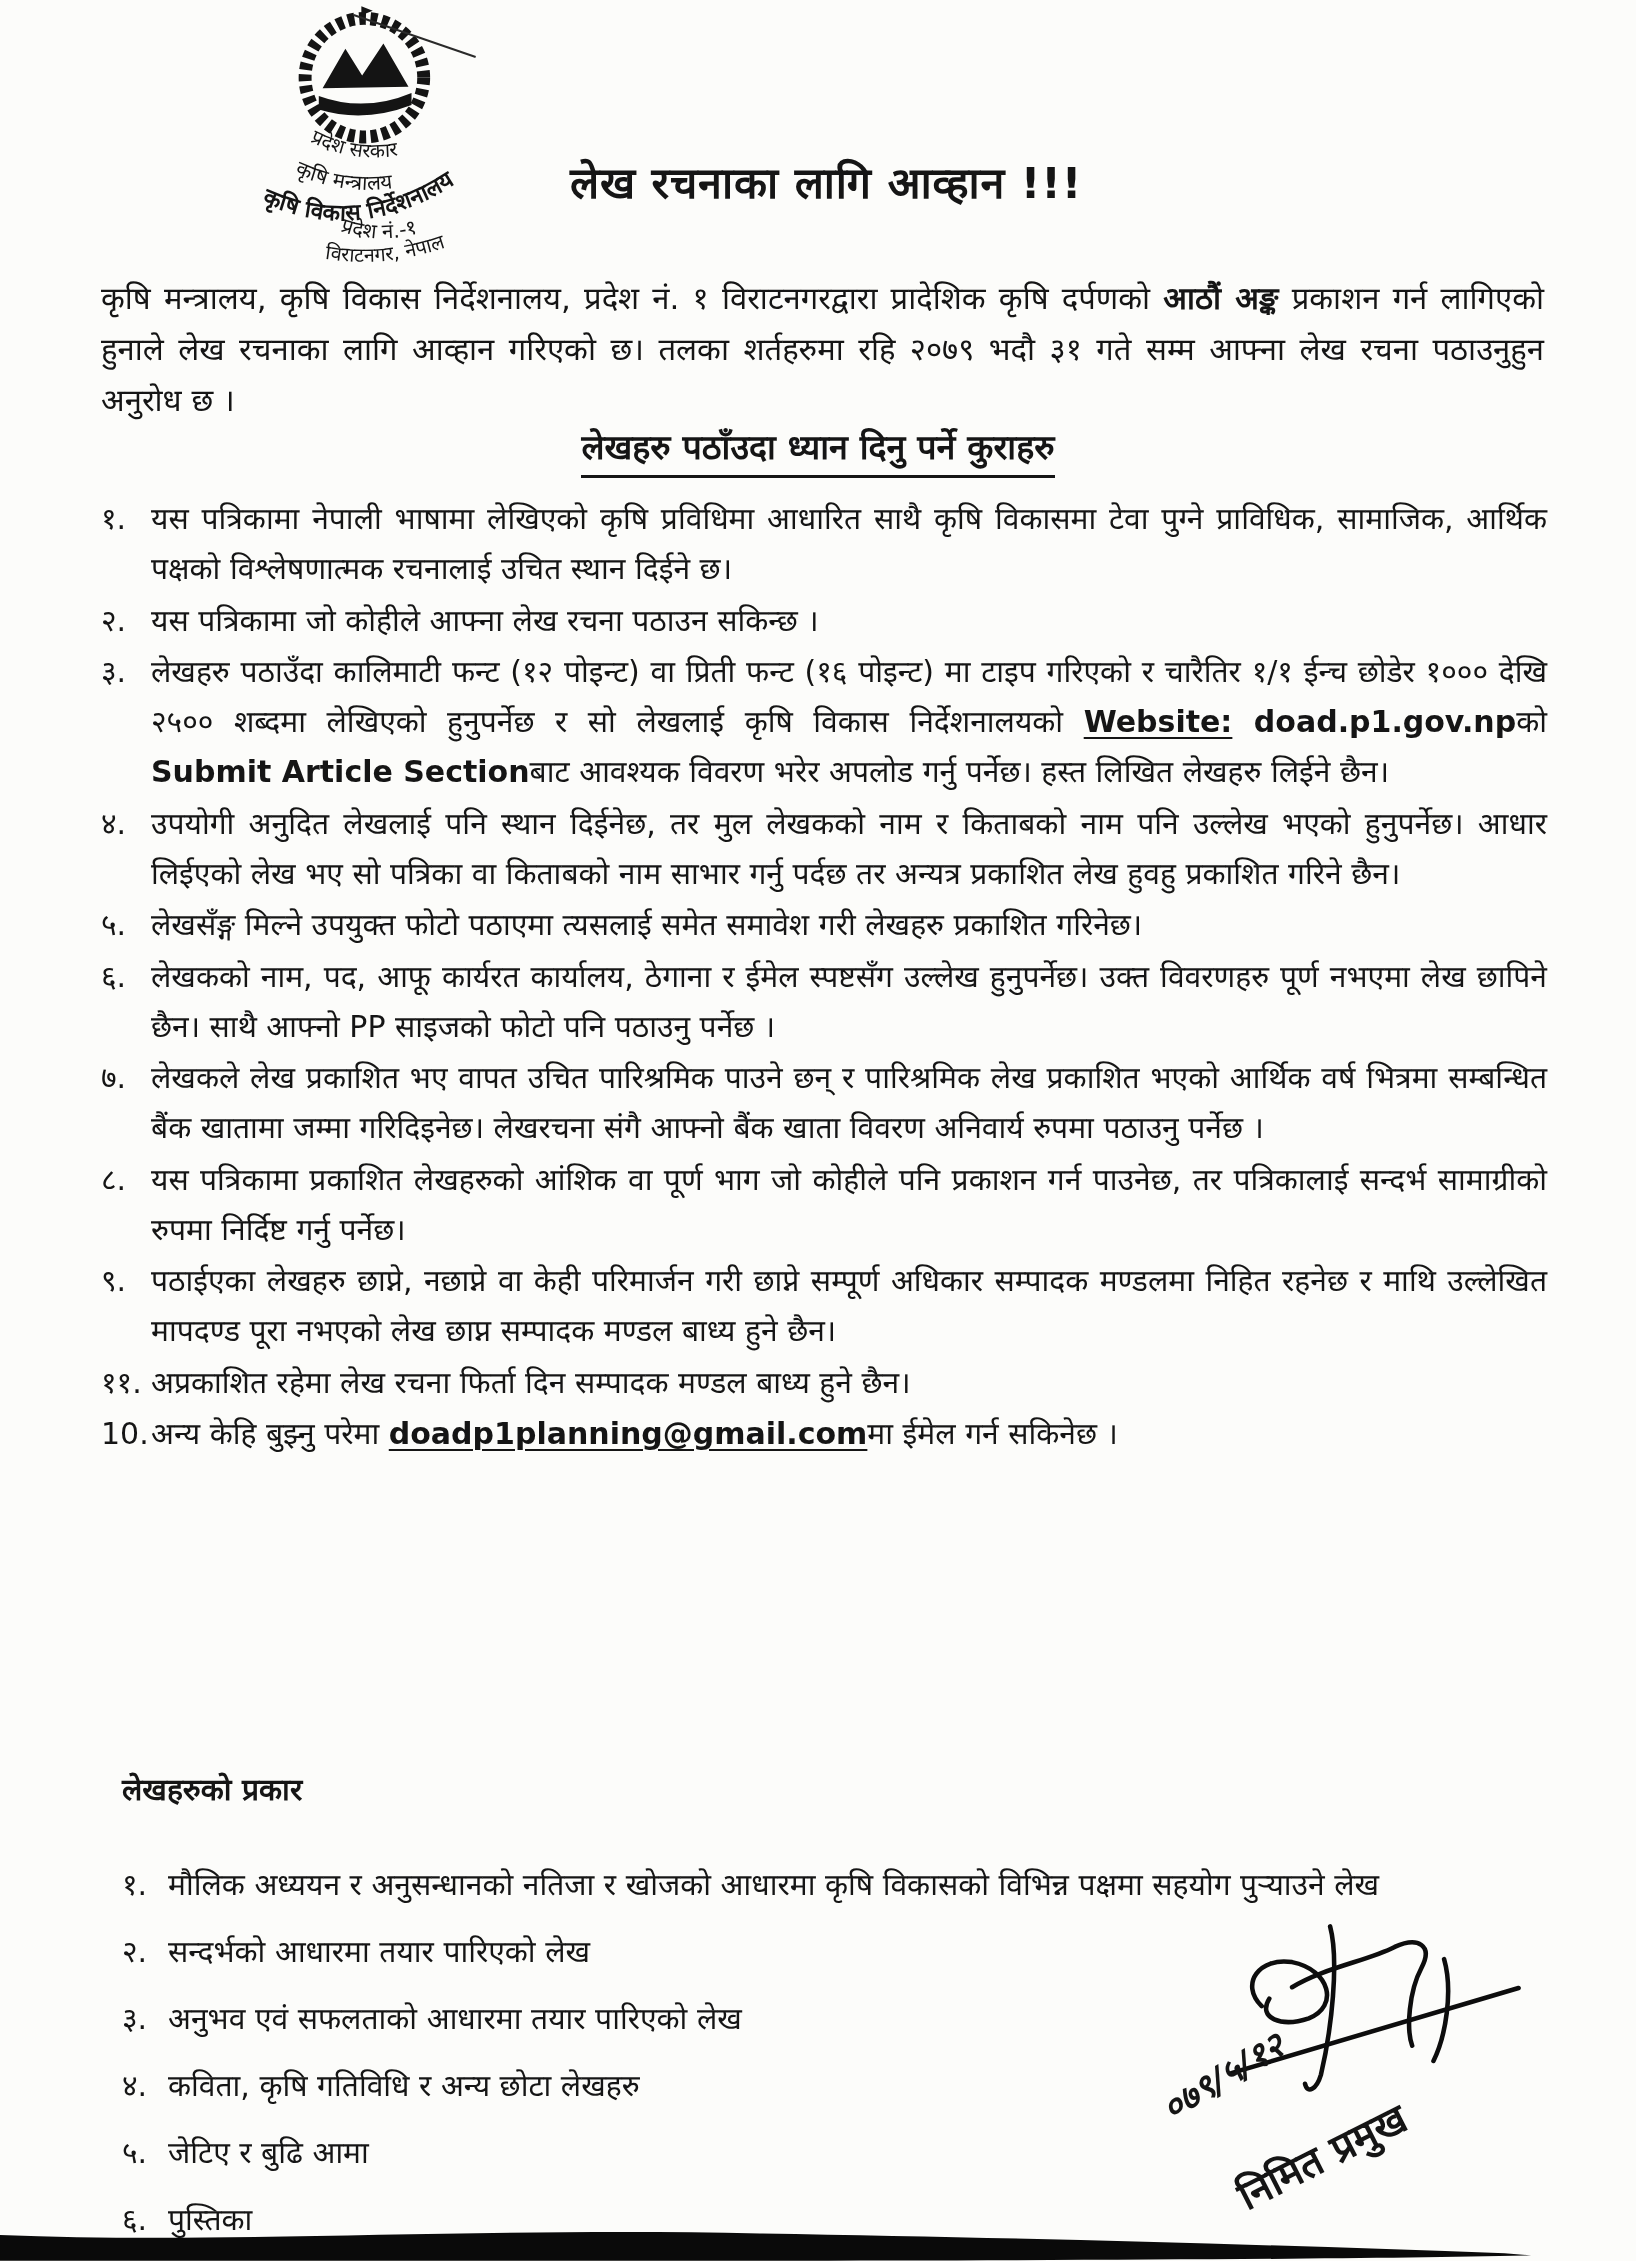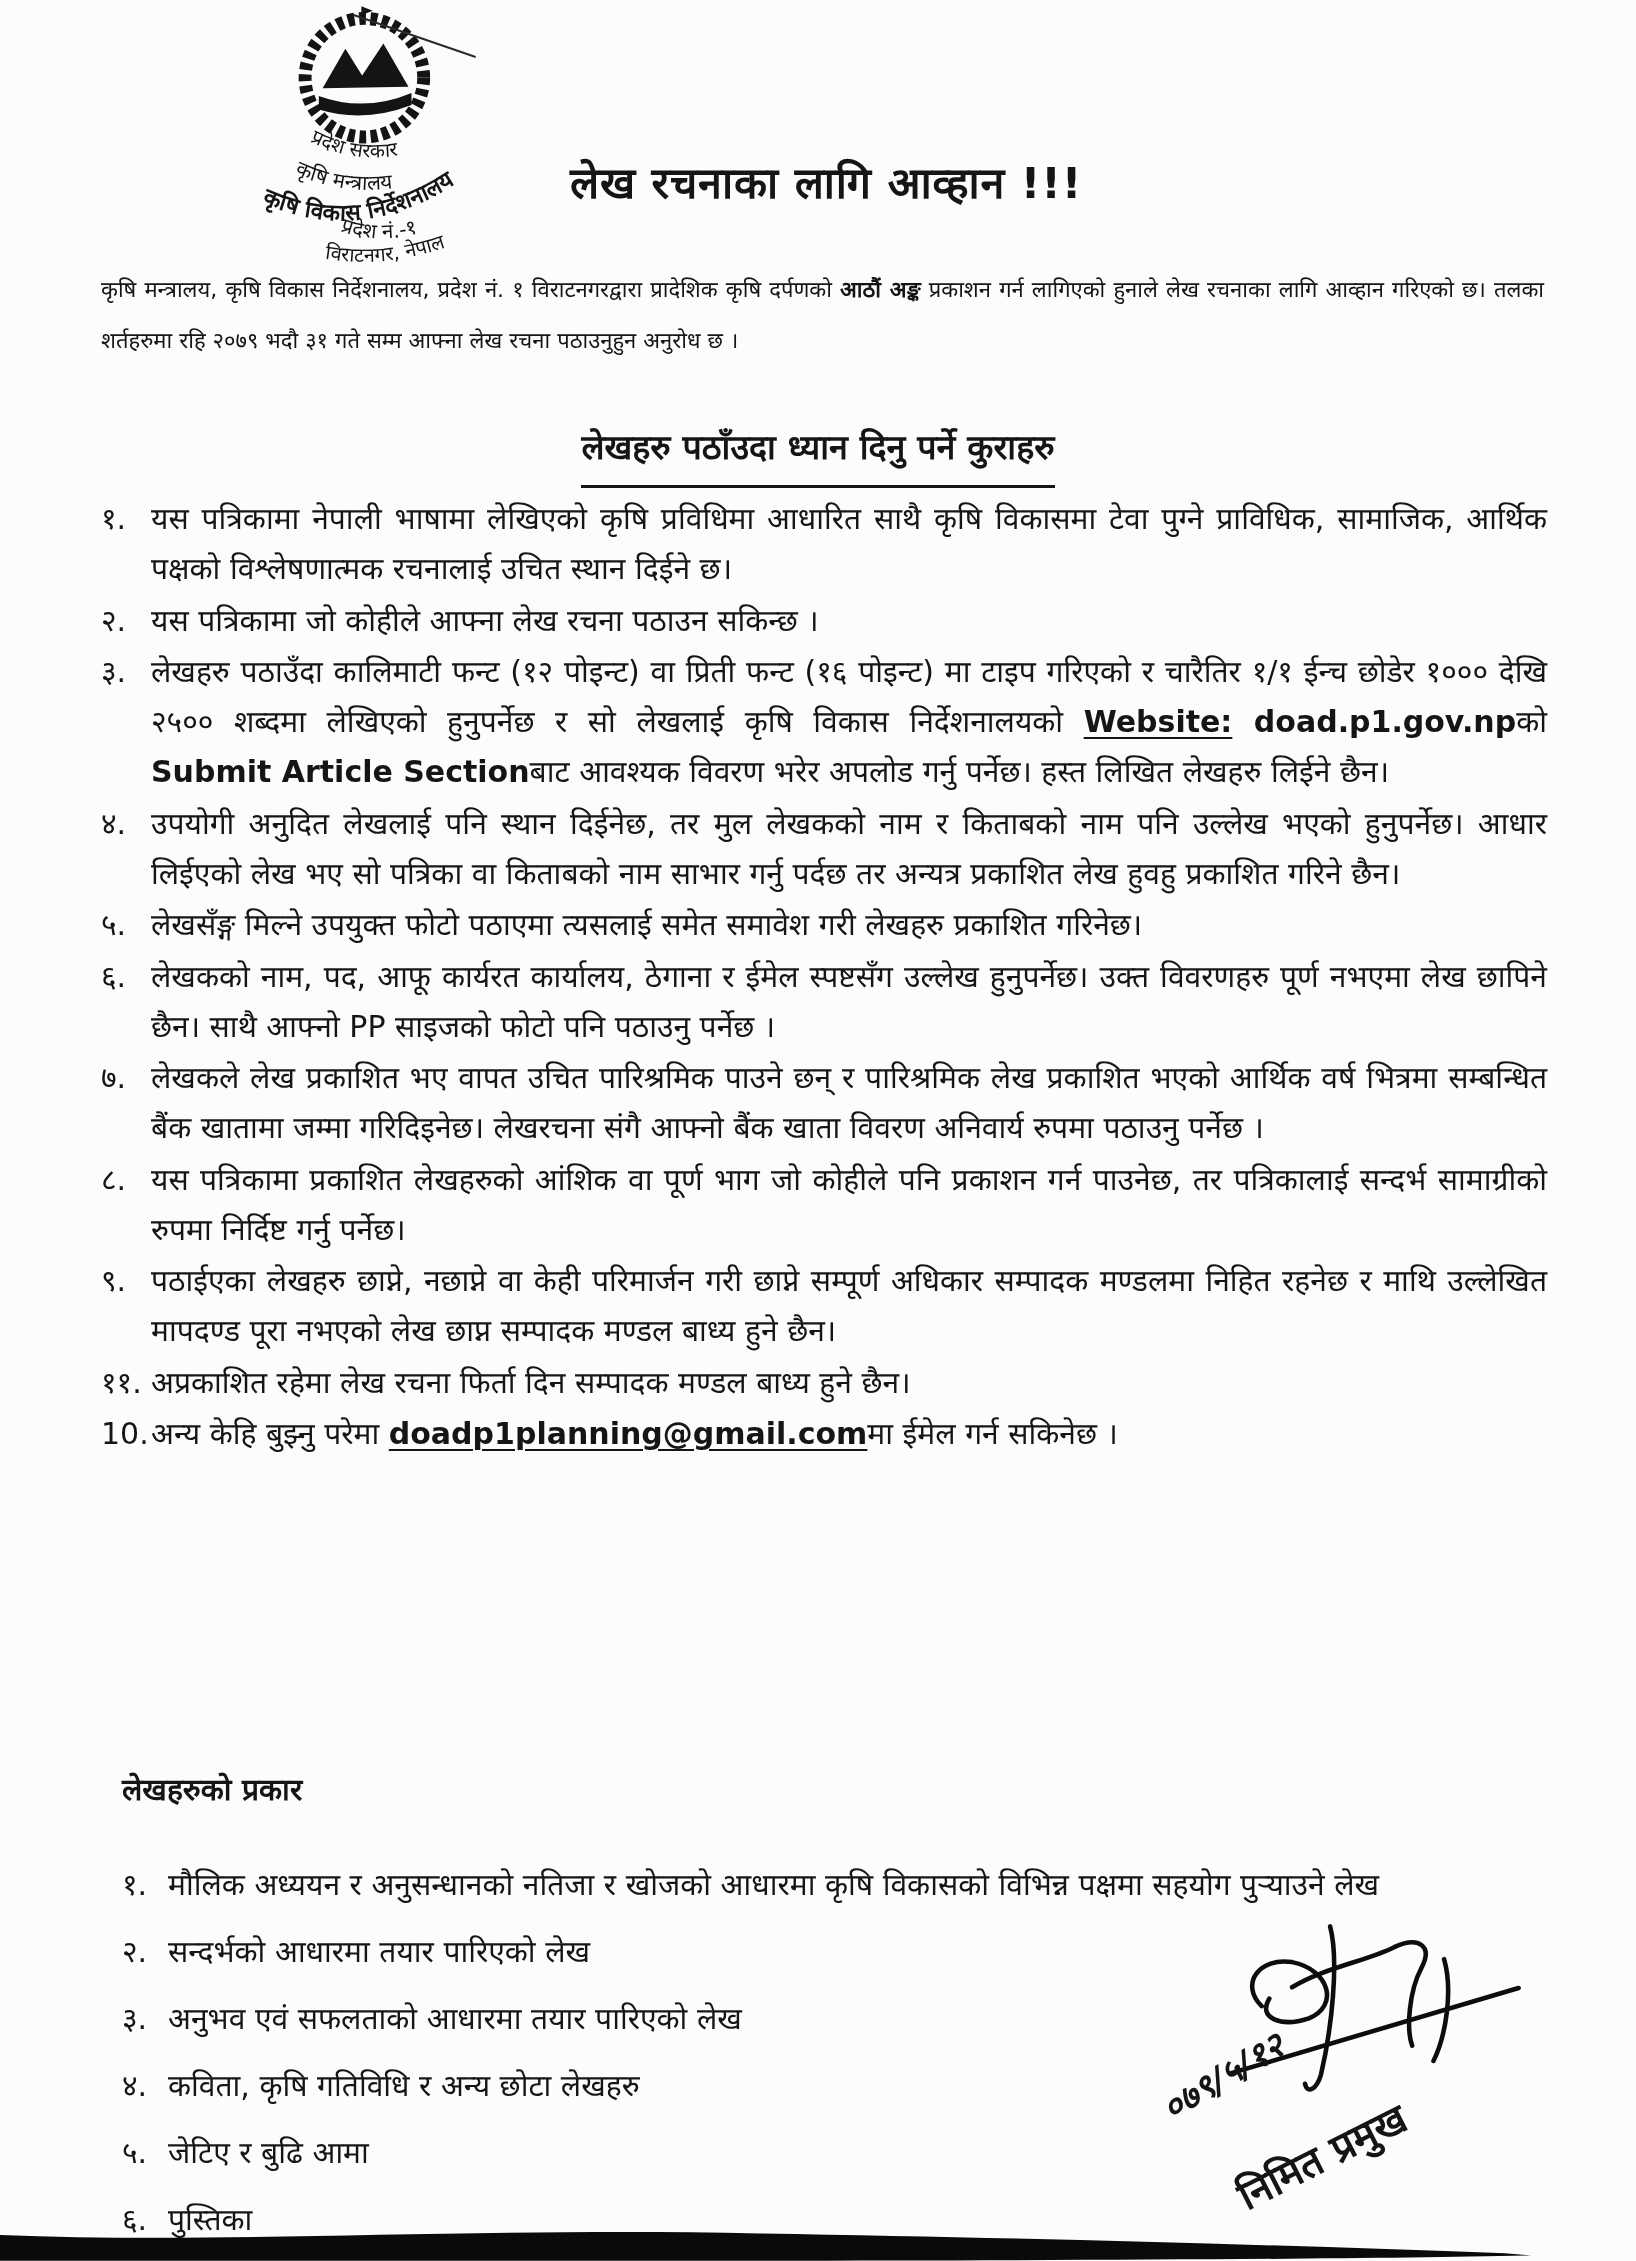--- a/index.html
+++ b/index.html
@@ -20,27 +20,27 @@
     border-top:2.3px solid #2a2a2a;
     transform:rotate(19deg);transform-origin:left top;
   }
   
   .title{
     position:absolute;top:152px;left:0;width:100%;
     text-align:center;font-size:43px;font-weight:bold;letter-spacing:0.8px;padding-left:8px;
   }
   .intro{
     position:absolute;top:242px;left:101px;width:1443px;
-    font-size:22px;line-height:51px;text-align:justify;
+    font-size:31px;line-height:51px;text-align:justify;
   }
   .rules-head{
     position:absolute;top:423px;left:0;width:100%;text-align:center;
     font-size:34px;font-weight:bold;
   }
-  .rules-head .u{display:inline-block;border-bottom:3px solid #151515;padding-bottom:16px;text-align:right;}
+  .rules-head .u{display:inline-block;border-bottom:3px solid #151515;padding-bottom:6px;text-align:right;}
   
   .rules{
     position:absolute;top:494px;left:101px;width:1446px;
     font-size:30px;line-height:50px;
   }
   .item{display:flex;margin-bottom:1.5px;}
   .item .num{flex:0 0 50px;}
   .item .txt{flex:1;text-align:justify;}
   b.latin{font-family:"DejaVu Sans","Liberation Sans",sans-serif;}
   .u2{text-decoration:underline;text-decoration-thickness:2.3px;text-underline-offset:5.3px;}

